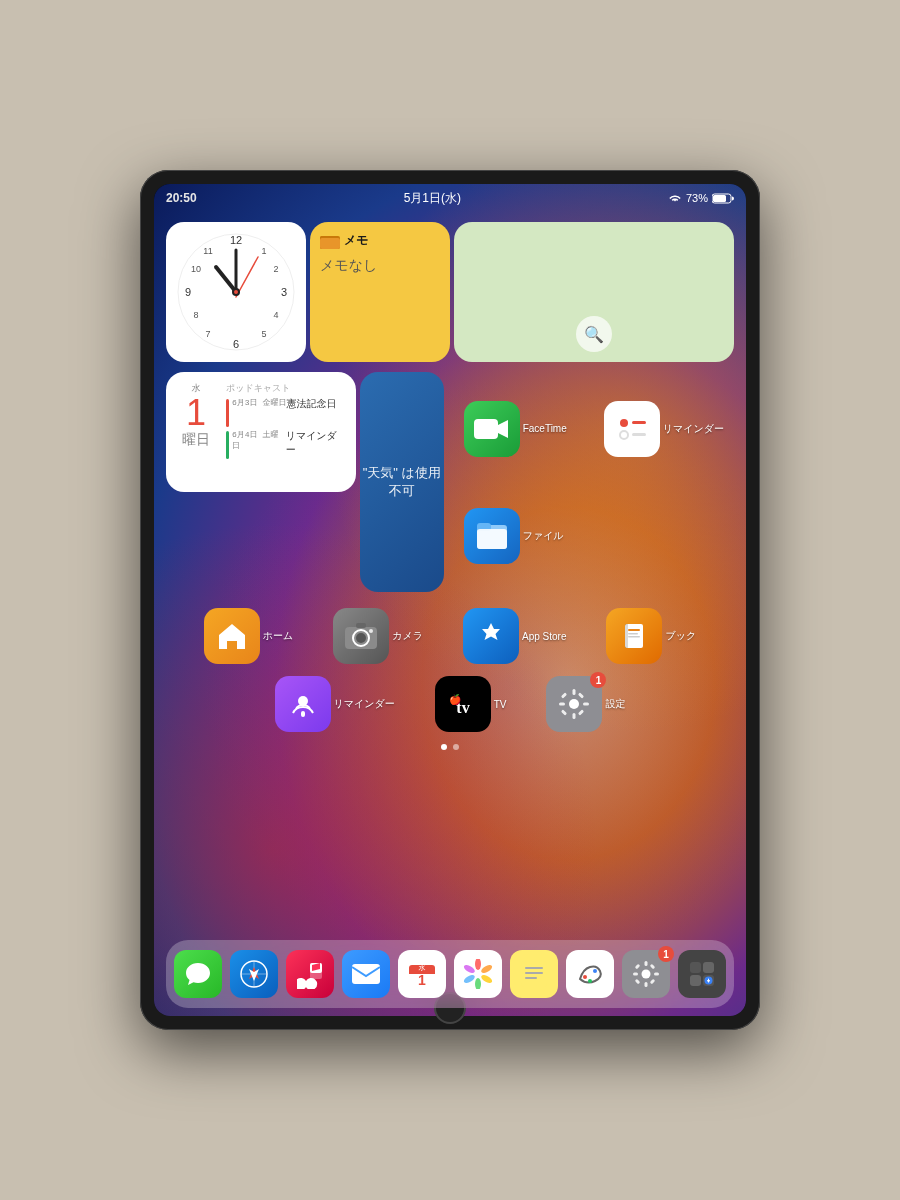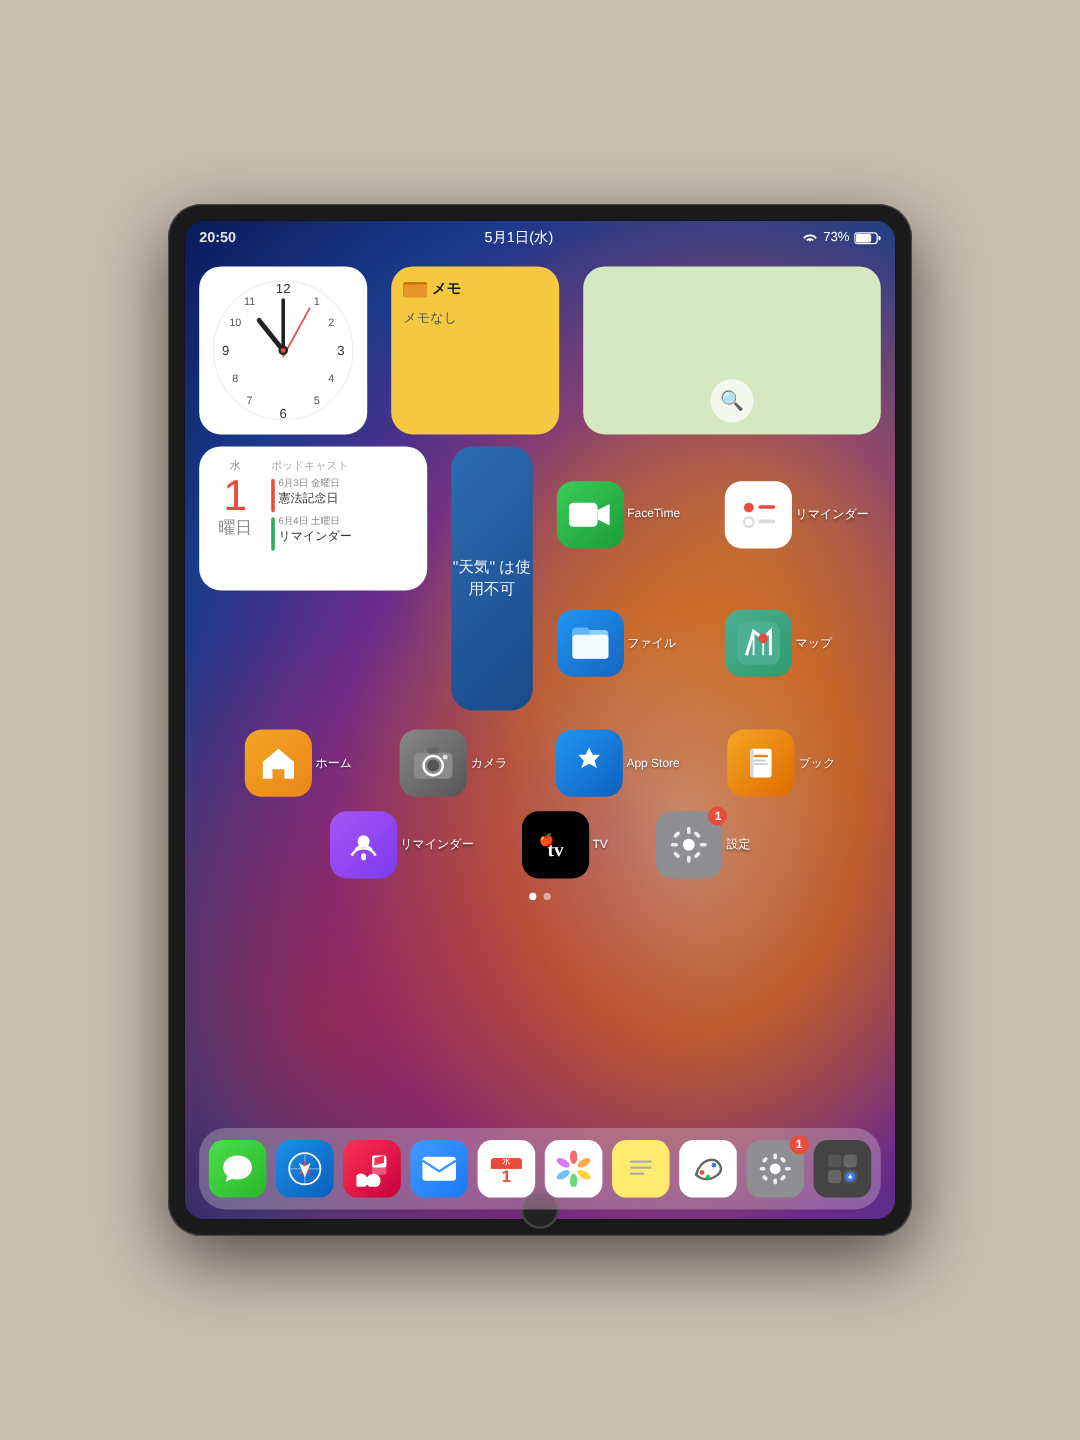--- a/index.html
+++ b/index.html
@@ -87,21 +87,21 @@
       padding: 10px 12px 60px 12px;
       display: flex;
       flex-direction: column;
       gap: 10px;
       z-index: 10;
     }
 
     
     .widget-row {
       display: flex;
-      gap: 20px;
+      gap: 4px;
       flex-shrink: 0;
     }
 
     
     .widget-clock {
       width: 140px;
       height: 140px;
       background: white;
       border-radius: 18px;
       position: relative;
@@ -121,33 +121,33 @@
       background: #f5c842;
       border-radius: 18px;
       padding: 10px;
       flex-shrink: 0;
       display: flex;
       flex-direction: column;
     }
 
     .memo-header {
       display: flex;
-      align-items: flex-start;
+      align-items: flex-end;
       gap: 4px;
       margin-bottom: 4px;
     }
 
     .memo-title {
       font-size: 12px;
       font-weight: 700;
       color: #1a1a1a;
     }
 
     .memo-content {
-      font-size: 11px;
+      font-size: 14px;
       color: #555;
       margin-top: 4px;
     }
 
     
     .widget-green-note {
       flex: 1;
       height: 140px;
       background: #d4e8c2;
       border-radius: 18px;
@@ -229,21 +229,22 @@
     .cal-event-bar {
       width: 3px;
       height: 28px;
       border-radius: 2px;
       flex-shrink: 0;
       margin-top: 2px;
     }
 
     .cal-event-info {
       display: flex;
-      flex-direction: column;
+      flex-direction: row;
+      font-family: Liberation Mono, monospace;
     }
 
     .cal-event-date {
       font-size: 8px;
       color: #888;
     }
 
     .cal-event-name {
       font-size: 10px;
       color: #333;
@@ -532,32 +533,20 @@
               <div class="app-icon icon-files">
                 <svg width="34" height="34" viewBox="0 0 34 34">
                   <rect x="2" y="6" width="30" height="24" rx="3" fill="#90caf9"></rect>
                   <rect x="2" y="4" width="14" height="8" rx="3" fill="#64b5f6"></rect>
                   <rect x="2" y="10" width="30" height="20" rx="3" fill="white" opacity="0.9"></rect>
                 </svg>
               </div>
               <span class="app-label">ファイル</span>
             </div>
 
-            <div class="app-item">
-              <div class="app-icon" style="background: linear-gradient(135deg,#4caf91,#2e9a6e);">
-                <svg width="36" height="36" viewBox="0 0 36 36">
-                  <rect x="0" y="0" width="36" height="36" rx="8" fill="#4caf91"></rect>
-                  <path d="M8 28 L14 8 L22 14 L28 8 L28 28" fill="none" stroke="white" stroke-width="2.5"></path>
-                  <line x1="14" y1="8" x2="14" y2="28" stroke="white" stroke-width="1.5"></line>
-                  <line x1="22" y1="14" x2="22" y2="28" stroke="white" stroke-width="1.5"></line>
-                  <circle cx="22" cy="14" r="4" fill="#e74c3c"></circle>
-                </svg>
-              </div>
-              <span class="app-label">マップ</span>
-            </div>
           </div>
         </div>
       </div>
 
       <div class="app-row" style="margin-top: 6px;">
         <div class="app-item">
           <div class="app-icon icon-home-app">
             <svg width="34" height="34" viewBox="0 0 34 34">
               <path d="M17 5 L30 16 L30 30 L22 30 L22 22 L12 22 L12 30 L4 30 L4 16 Z" fill="white"></path>
             </svg>

